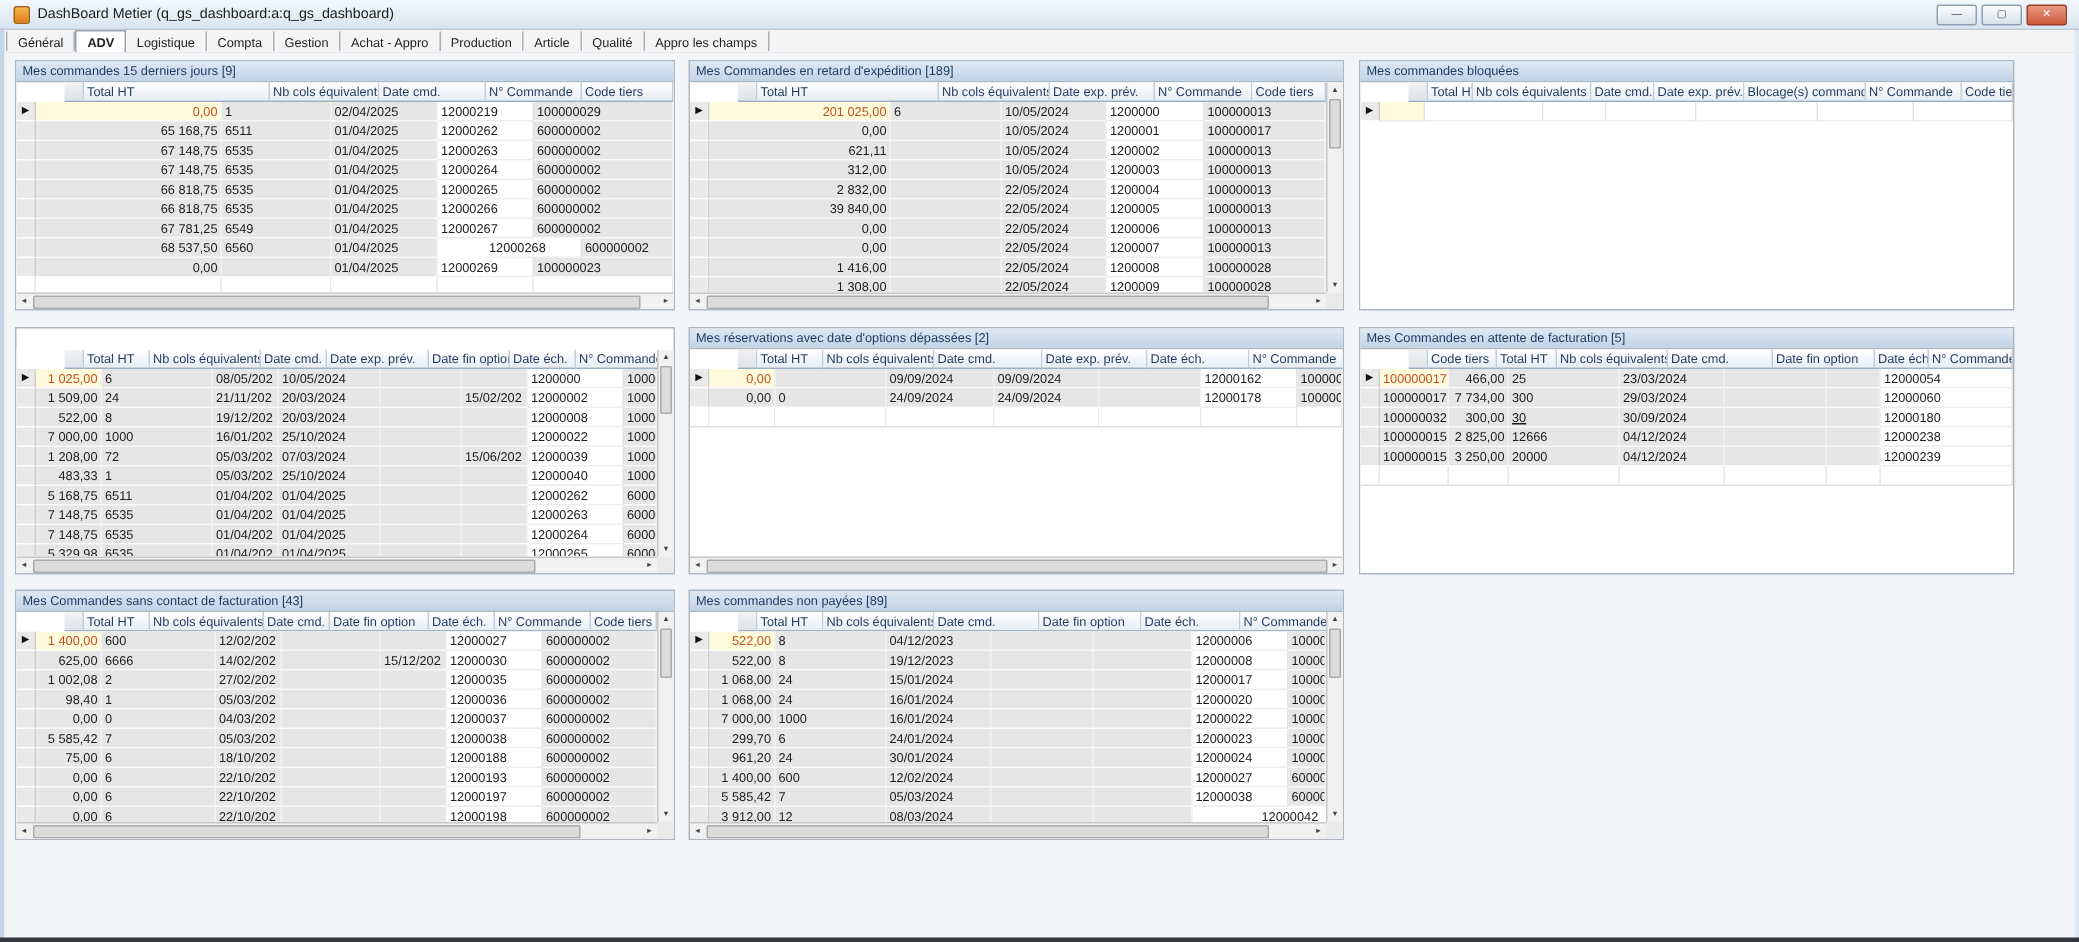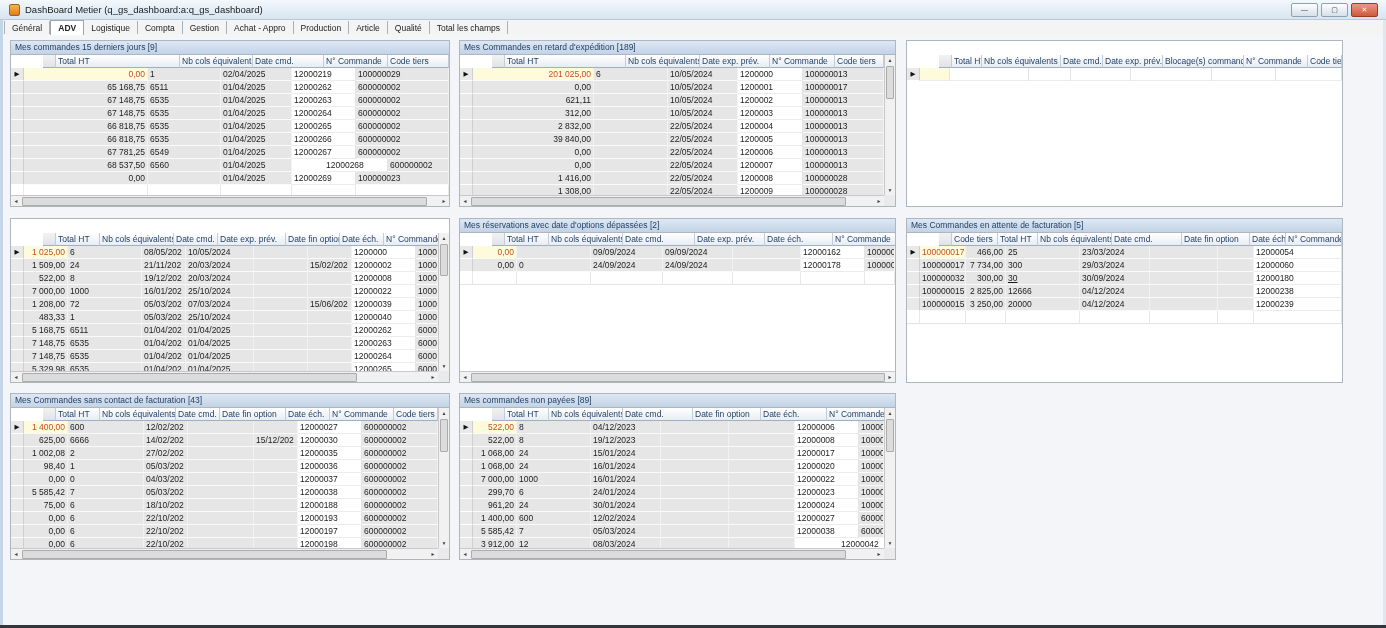--- a/index.html
+++ b/index.html
@@ -88,21 +88,21 @@
 <div class="tabbar">
     <div class="tab">Général</div>
     <div class="tab active">ADV</div>
     <div class="tab">Logistique</div>
     <div class="tab">Compta</div>
     <div class="tab">Gestion</div>
     <div class="tab">Achat - Appro</div>
     <div class="tab">Production</div>
     <div class="tab">Article</div>
     <div class="tab">Qualité</div>
-    <div class="tab">Total les champs</div>
+    <div class="tab">Appro les champs</div>
   </div>
 
 <div class="client">
     <div class="panel" style="left: 7px; top: 5px; width: 440px; height: 167px;">
       <div class="ptitle">Mes commandes 15 derniers jours [9]</div>
       <div class="grid">
         <div class="gmain" style="bottom: 11px;">
           <div class="hrow">
             <div class="hcell marker"></div>
             <div class="hcell" style="width: 124px;">Total HT</div>
@@ -303,20 +303,21 @@
         </div>
         <div class="hscroll" style="right: 11px;">
           <div class="harrow">◄</div>
           <div class="hthumb" style="width: 88%;"></div>
           <div class="harrow" style="margin-left: auto;">►</div>
         </div>
         <div class="corner"></div>
       </div>
     </div>
     <div class="panel" style="left: 903px; top: 5px; width: 437px; height: 167px;">
+      <div class="ptitle">Mes commandes bloquées</div>
       <div class="grid">
         <div class="gmain">
           <div class="hrow">
             <div class="hcell marker"></div>
             <div class="hcell" style="width: 30px;">Total HT</div>
             <div class="hcell" style="width: 79px;">Nb cols équivalents</div>
             <div class="hcell" style="width: 42px;">Date cmd.</div>
             <div class="hcell" style="width: 60px;">Date exp. prév.</div>
             <div class="hcell" style="width: 81px;">Blocage(s) commande</div>
             <div class="hcell" style="width: 64px;">N° Commande</div>

